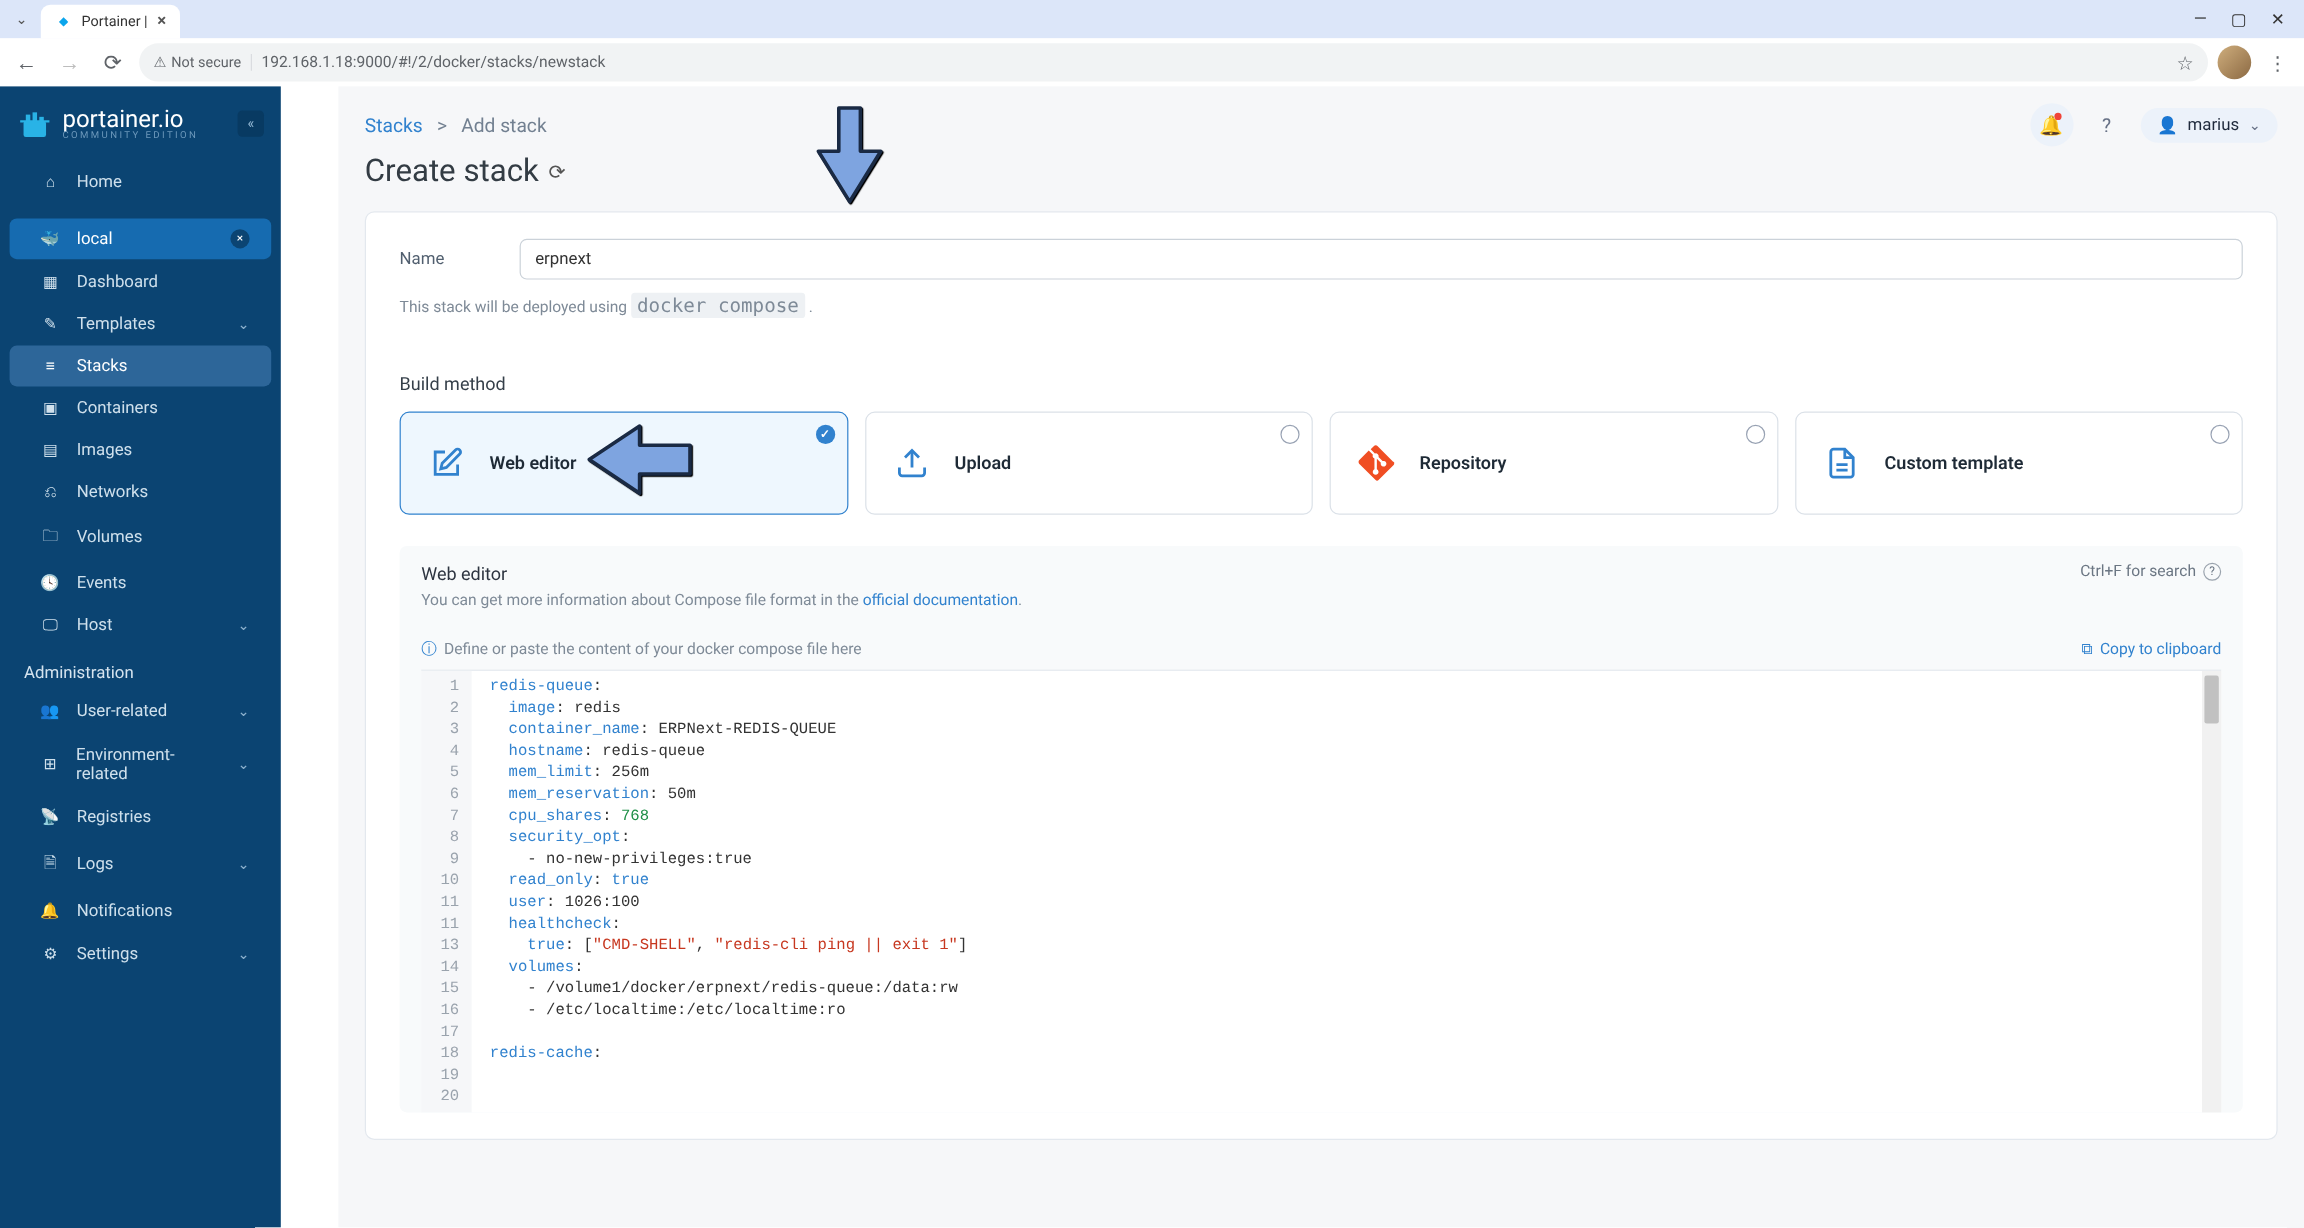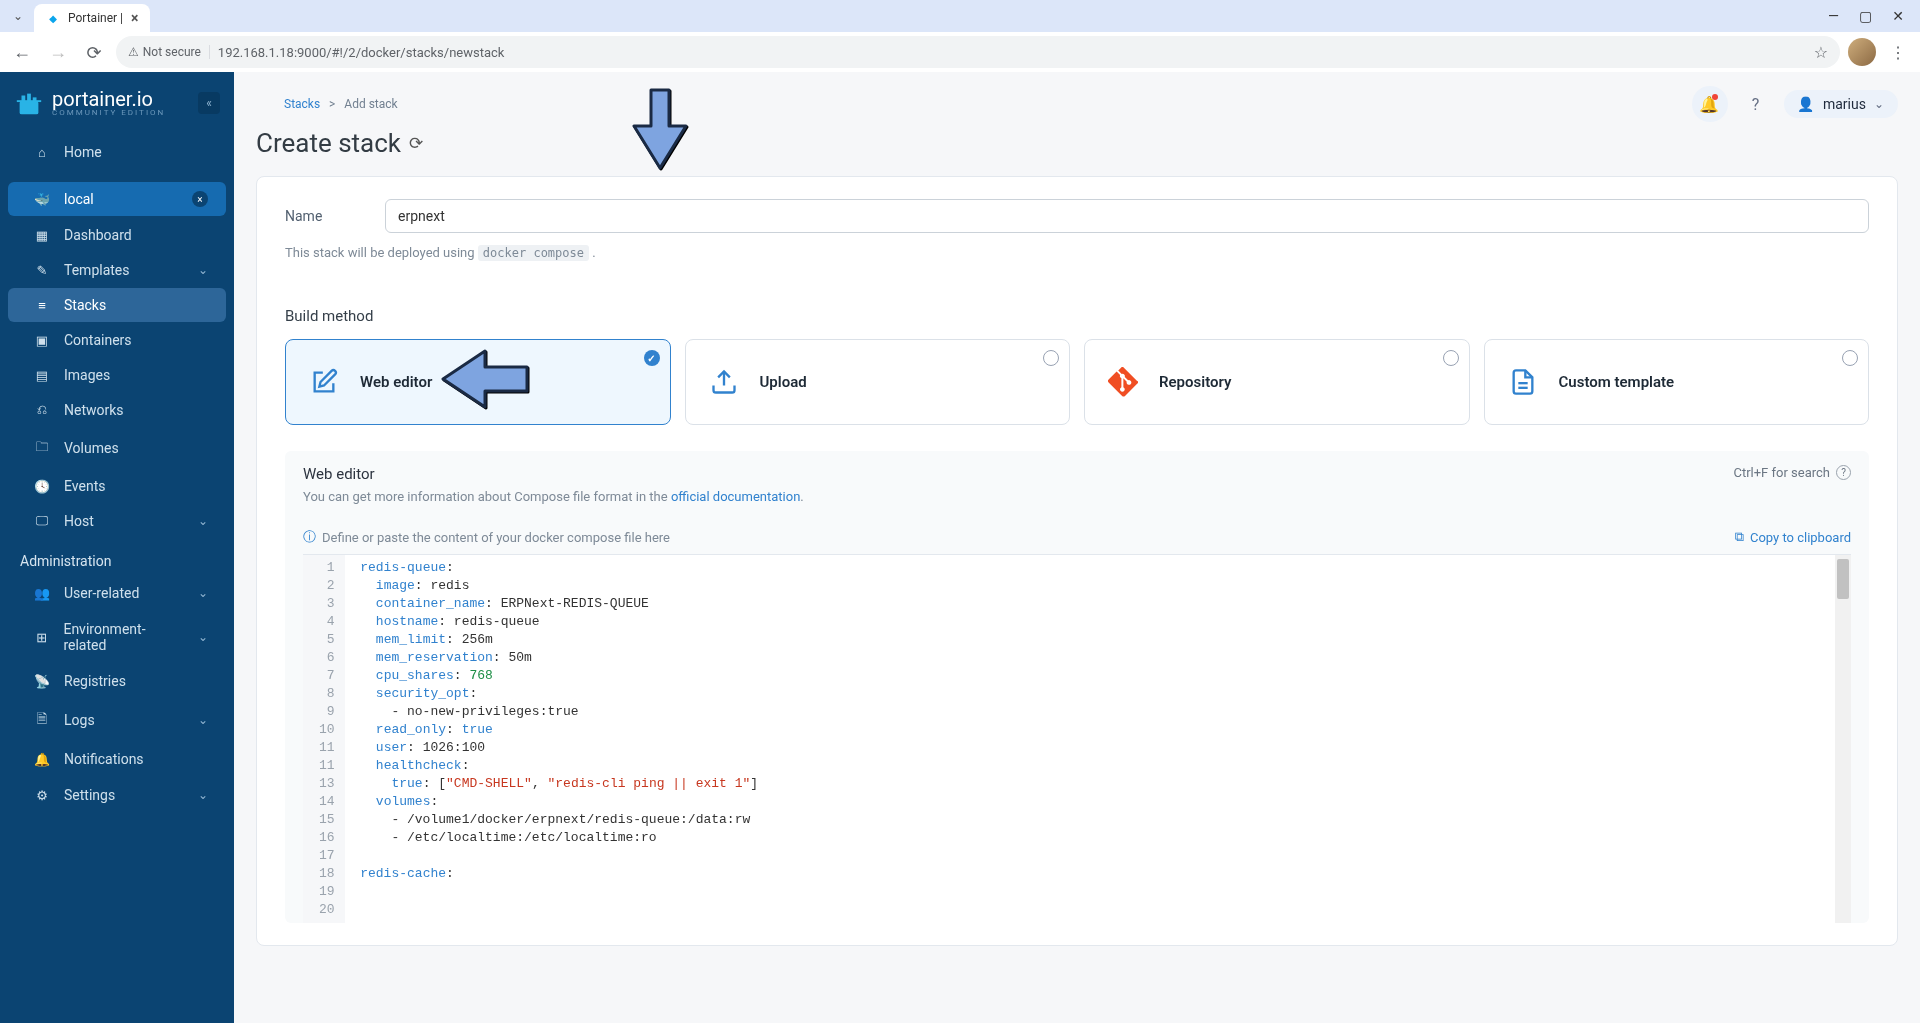--- a/index.html
+++ b/index.html
@@ -22,21 +22,21 @@
 .nav-arrow { width:28px; height:28px; display:flex; align-items:center; justify-content:center; color:#5f6368; font-size:18px; cursor:pointer; border-radius:50%;}
 .nav-arrow.disabled{ color:#bdbdbd;}
 .url-pill { flex:1; display:flex; align-items:center; background:#f1f3f4; border-radius:20px; padding:4px 12px; gap:8px; height:32px;}
 .url-security { display:flex; align-items:center; gap:4px; font-size:12px; color:#5f6368; padding-right:8px; border-right:1px solid #dadce0;}
 .url-text { font-size:13px; color:#5f6368; }
 .star-icon { margin-left:auto; color:#5f6368; font-size:16px; cursor:pointer;}
 .avatar-circle { width:28px; height:28px; border-radius:50%; background:linear-gradient(135deg,#cfae7d,#8b6943); cursor:pointer;}
 .menu-dots { width:28px; height:28px; display:flex; align-items:center; justify-content:center; color:#5f6368; cursor:pointer; font-size:16px;}
 
 
-.app { display:flex; height:calc(100vh - 72px);}
+.app { display:flex; height:calc(100vh - 72px);gap:48px;}
 .sidebar { width:234px; background:#0b4472; color:#d6e4ef; display:flex; flex-direction:column; font-size:14px; overflow-y:auto;}
 .brand { display:flex; align-items:center; padding:16px 14px; gap:8px; position:relative;}
 .brand-logo { width:30px; height:30px; }
 .brand-text { display:flex; flex-direction:column; line-height:1;}
 .brand-name { font-size:20px; font-weight:400; color:#fff;}
 .brand-sub { font-size:8px; letter-spacing:2px; color:#6c98bb;}
 .collapse-btn { margin-left:auto; width:22px; height:22px; background:#083a62; border-radius:4px; display:flex; align-items:center; justify-content:center; color:#8fb3cf; font-size:12px; cursor:pointer;}
 
 .side-item { display:flex; align-items:center; padding:9px 18px 9px 26px; gap:14px; cursor:pointer; color:#cfe0ec; font-size:14px; position:relative; border-radius:6px; margin:1px 8px;}
 .side-item.active { background:#2d6699; color:#fff;}
@@ -44,38 +44,38 @@
 .side-item .chev { margin-left:auto; font-size:12px; color:#8fb3cf;}
 .side-item .close-env { margin-left:auto; width:16px; height:16px; background:#0b4472; border-radius:50%; display:flex; align-items:center; justify-content:center; font-size:10px; cursor:pointer;}
 .side-icon { width:16px; text-align:center; font-size:13px; }
 .side-group-label { padding:14px 20px 6px; font-size:14px; color:#d6e4ef;}
 .side-children { }
 .side-children .side-item { padding-left:26px;}
 
 
 .main { flex:1; background:#f6f7f9; overflow-y:auto; padding:0; position:relative;}
 .topbar { display:flex; align-items:center; padding:14px 22px 4px;}
-.breadcrumb { font-size:12px; color:#728091;margin-left:28px;}
+.breadcrumb { font-size:16px; color:#728091;}
 .breadcrumb a { color:#3182ce; text-decoration:none;}
 .topbar-right { margin-left:auto; display:flex; align-items:center; gap:10px;}
 .icon-btn { width:36px; height:36px; border-radius:50%; display:flex; align-items:center; justify-content:center; color:#667085; cursor:pointer;}
 .icon-btn.notif { background:#ecf2fa;}
 .icon-btn .dot { position:absolute; width:6px; height:6px; background:#f04438; border-radius:50%; transform:translate(5px,-7px);}
 .user-pill { display:flex; align-items:center; gap:8px; background:#ecf2fa; border-radius:18px; padding:6px 14px; cursor:pointer; color:#1e293b; font-size:14px;}
 .user-pill .chev { font-size:12px; color:#667085;}
 
 .page-title { font-size:26px; font-weight:400; color:#333c44; padding:2px 22px 18px; display:flex; align-items:center; gap:8px;}
 .refresh-icon { font-size:17px; color:#555;}
 
 .content-card { background:#fff; border-radius:8px; margin:0 22px 22px; padding:22px 28px; border:1px solid #e3e8ee;}
 .form-row { display:flex; align-items:center; gap:60px; margin-bottom:12px;justify-content:space-between;}
 .form-label { width:40px; font-size:14px; color:#515f6f;}
 .text-input { flex:1; border:1px solid #cbd2d9; border-radius:6px; padding:8px 12px; font-size:14px; color:#333; font-family:inherit;}
 .hint { font-size:13px; color:#7e8a97; margin-bottom:22px;}
-.hint code { background:#eef1f4; padding:1px 5px; border-radius:3px; font-family:"Consolas",monospace; font-size:12px;}
+.hint code { background:#eef1f4; padding:1px 5px; border-radius:3px; font-family:"Consolas",monospace; font-size:16px;}
 
 .section-label { font-size:15px; color:#353f49; margin-bottom:14px;margin-top:47px;}
 .build-grid { display:grid; grid-template-columns:repeat(4,1fr); gap:14px; margin-bottom:26px;}
 .build-card { border:1px solid #dbe1e8; border-radius:8px; padding:22px 18px; display:flex; align-items:center; gap:16px; cursor:pointer; position:relative; background:#fff;}
 .build-card.selected { border-color:#3182ce; background:#eef7fe;}
 .build-card .radio { position:absolute; top:10px; right:10px; width:16px; height:16px; border:1.5px solid #98a2b3; border-radius:50%;}
 .build-card.selected .radio { border:none; background:#3182ce; display:flex; align-items:center; justify-content:center;}
 .build-card.selected .radio::after { content:"✓"; color:#fff; font-size:10px; font-weight:bold;}
 .build-icon { width:40px; height:40px; border-radius:10px; display:flex; align-items:center; justify-content:center;}
 .build-title { font-size:15px; font-weight:600; color:#1e2a36;}

